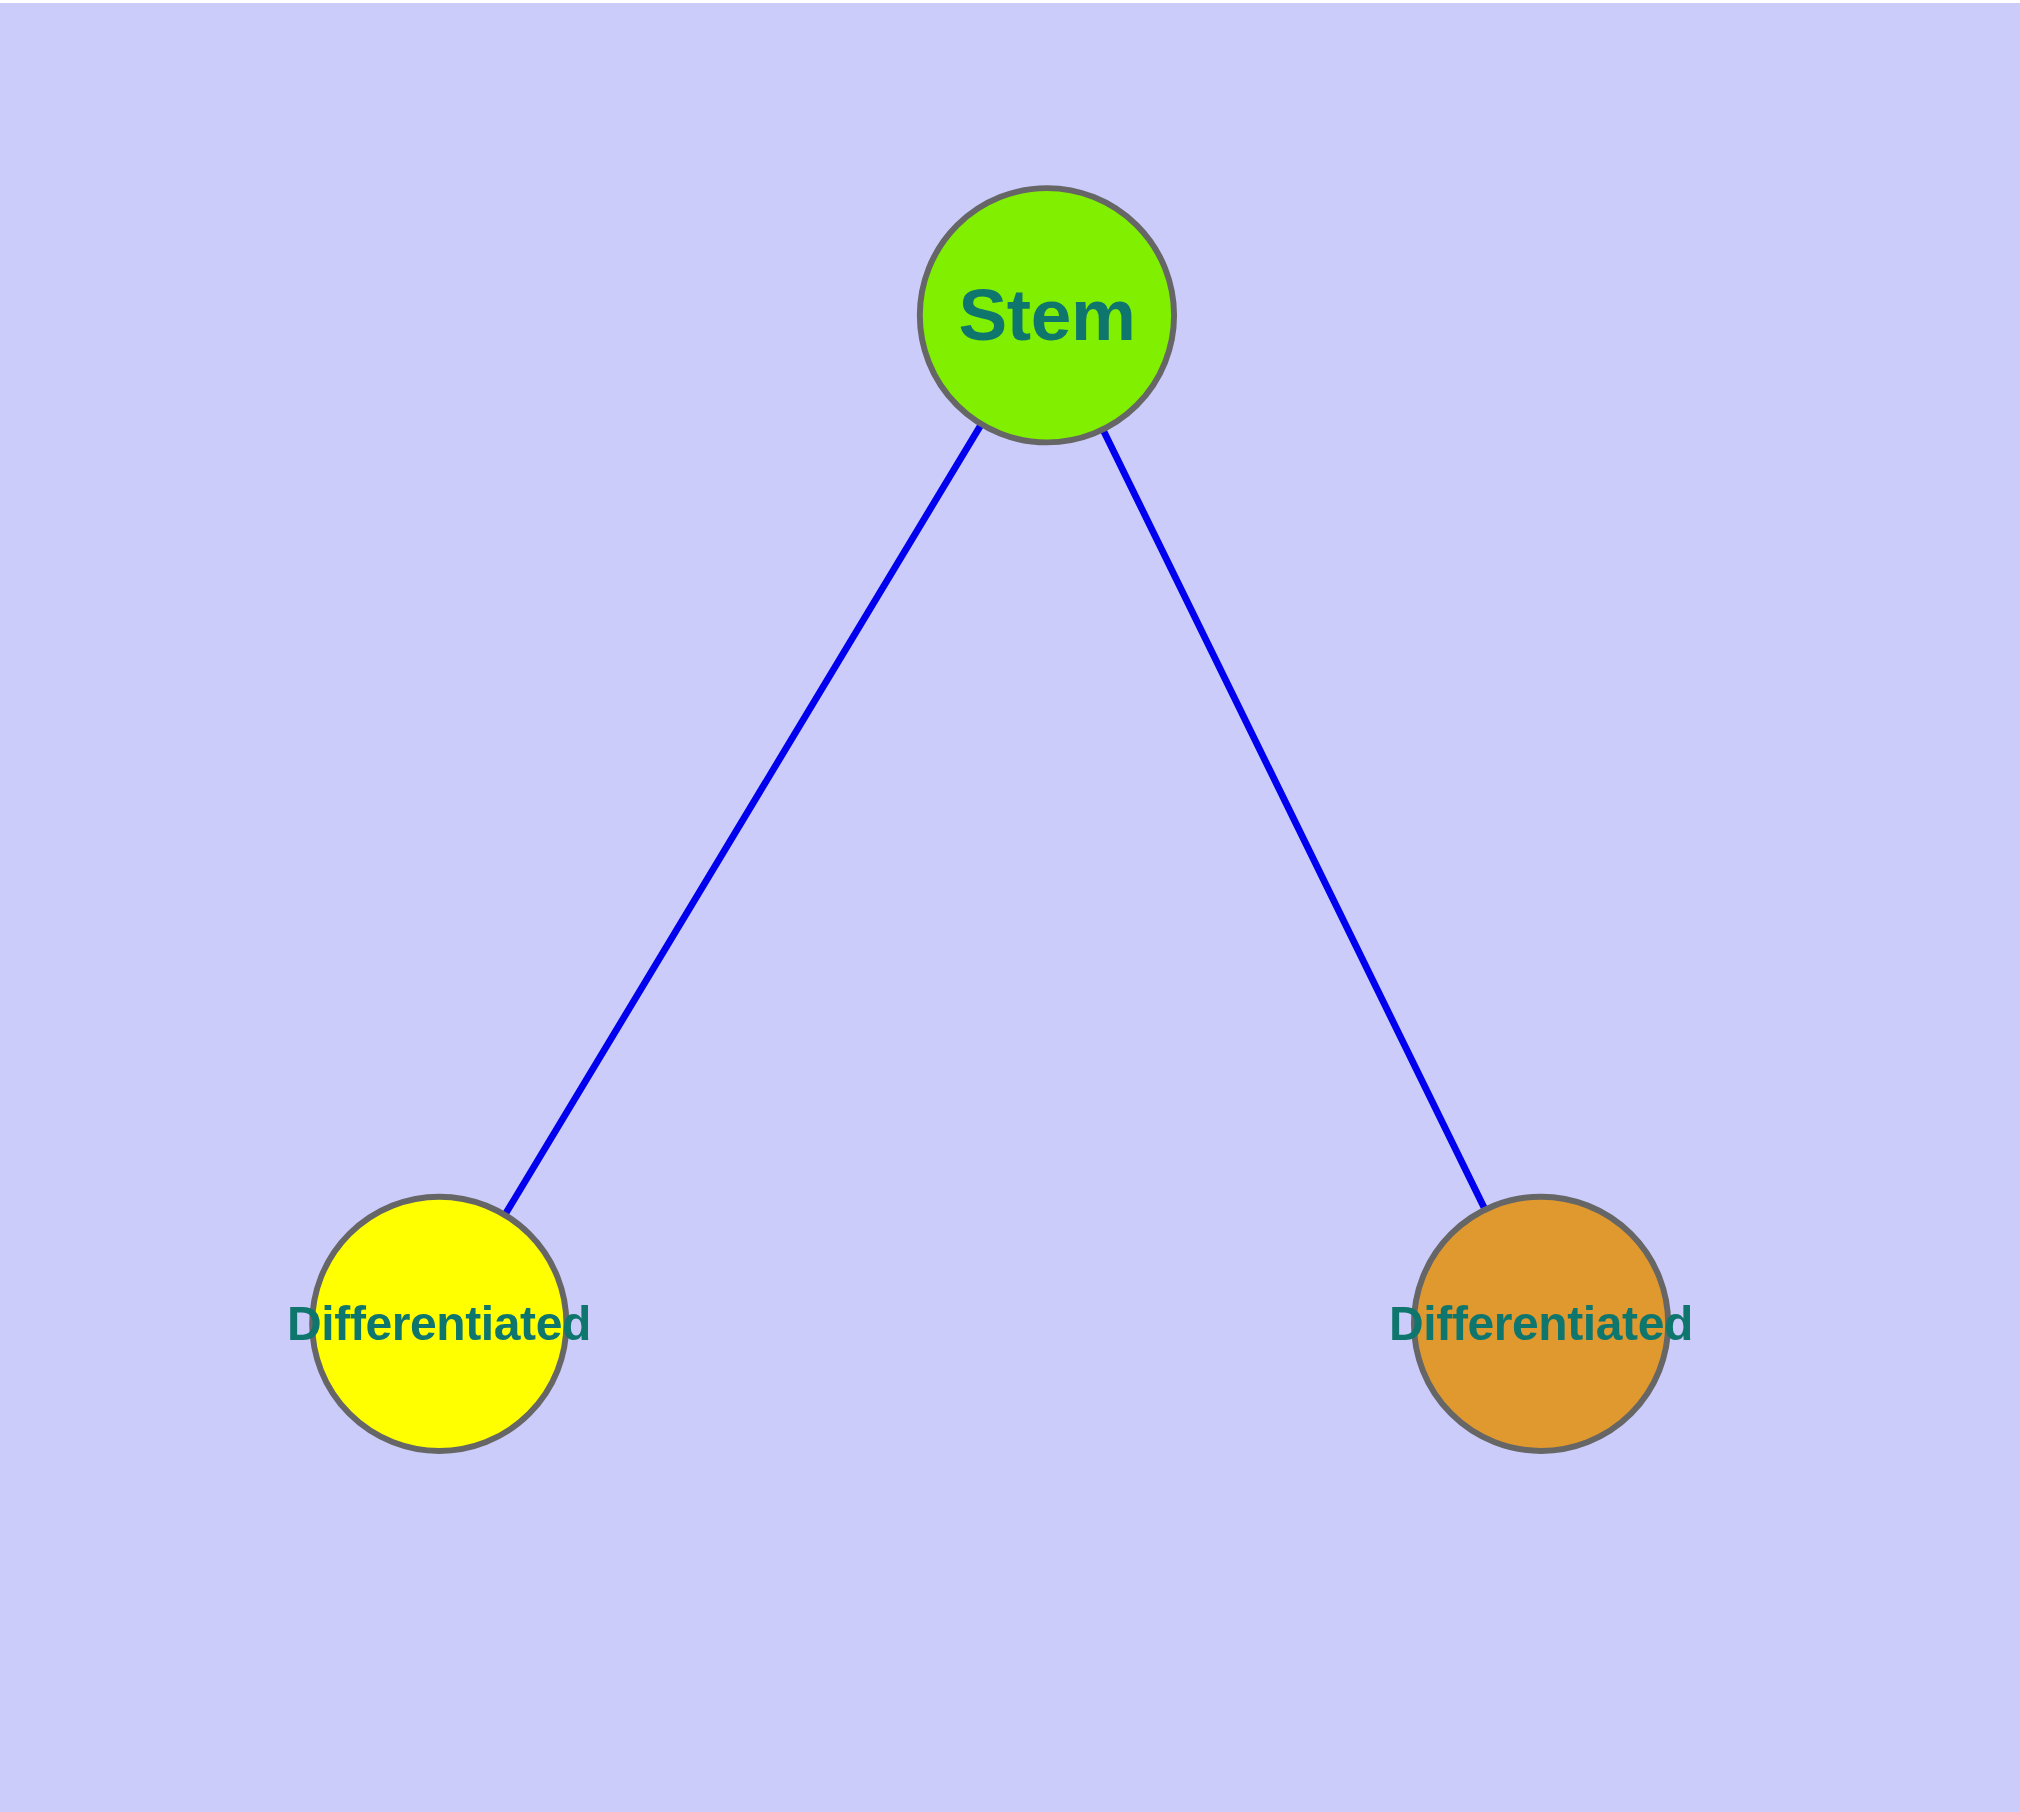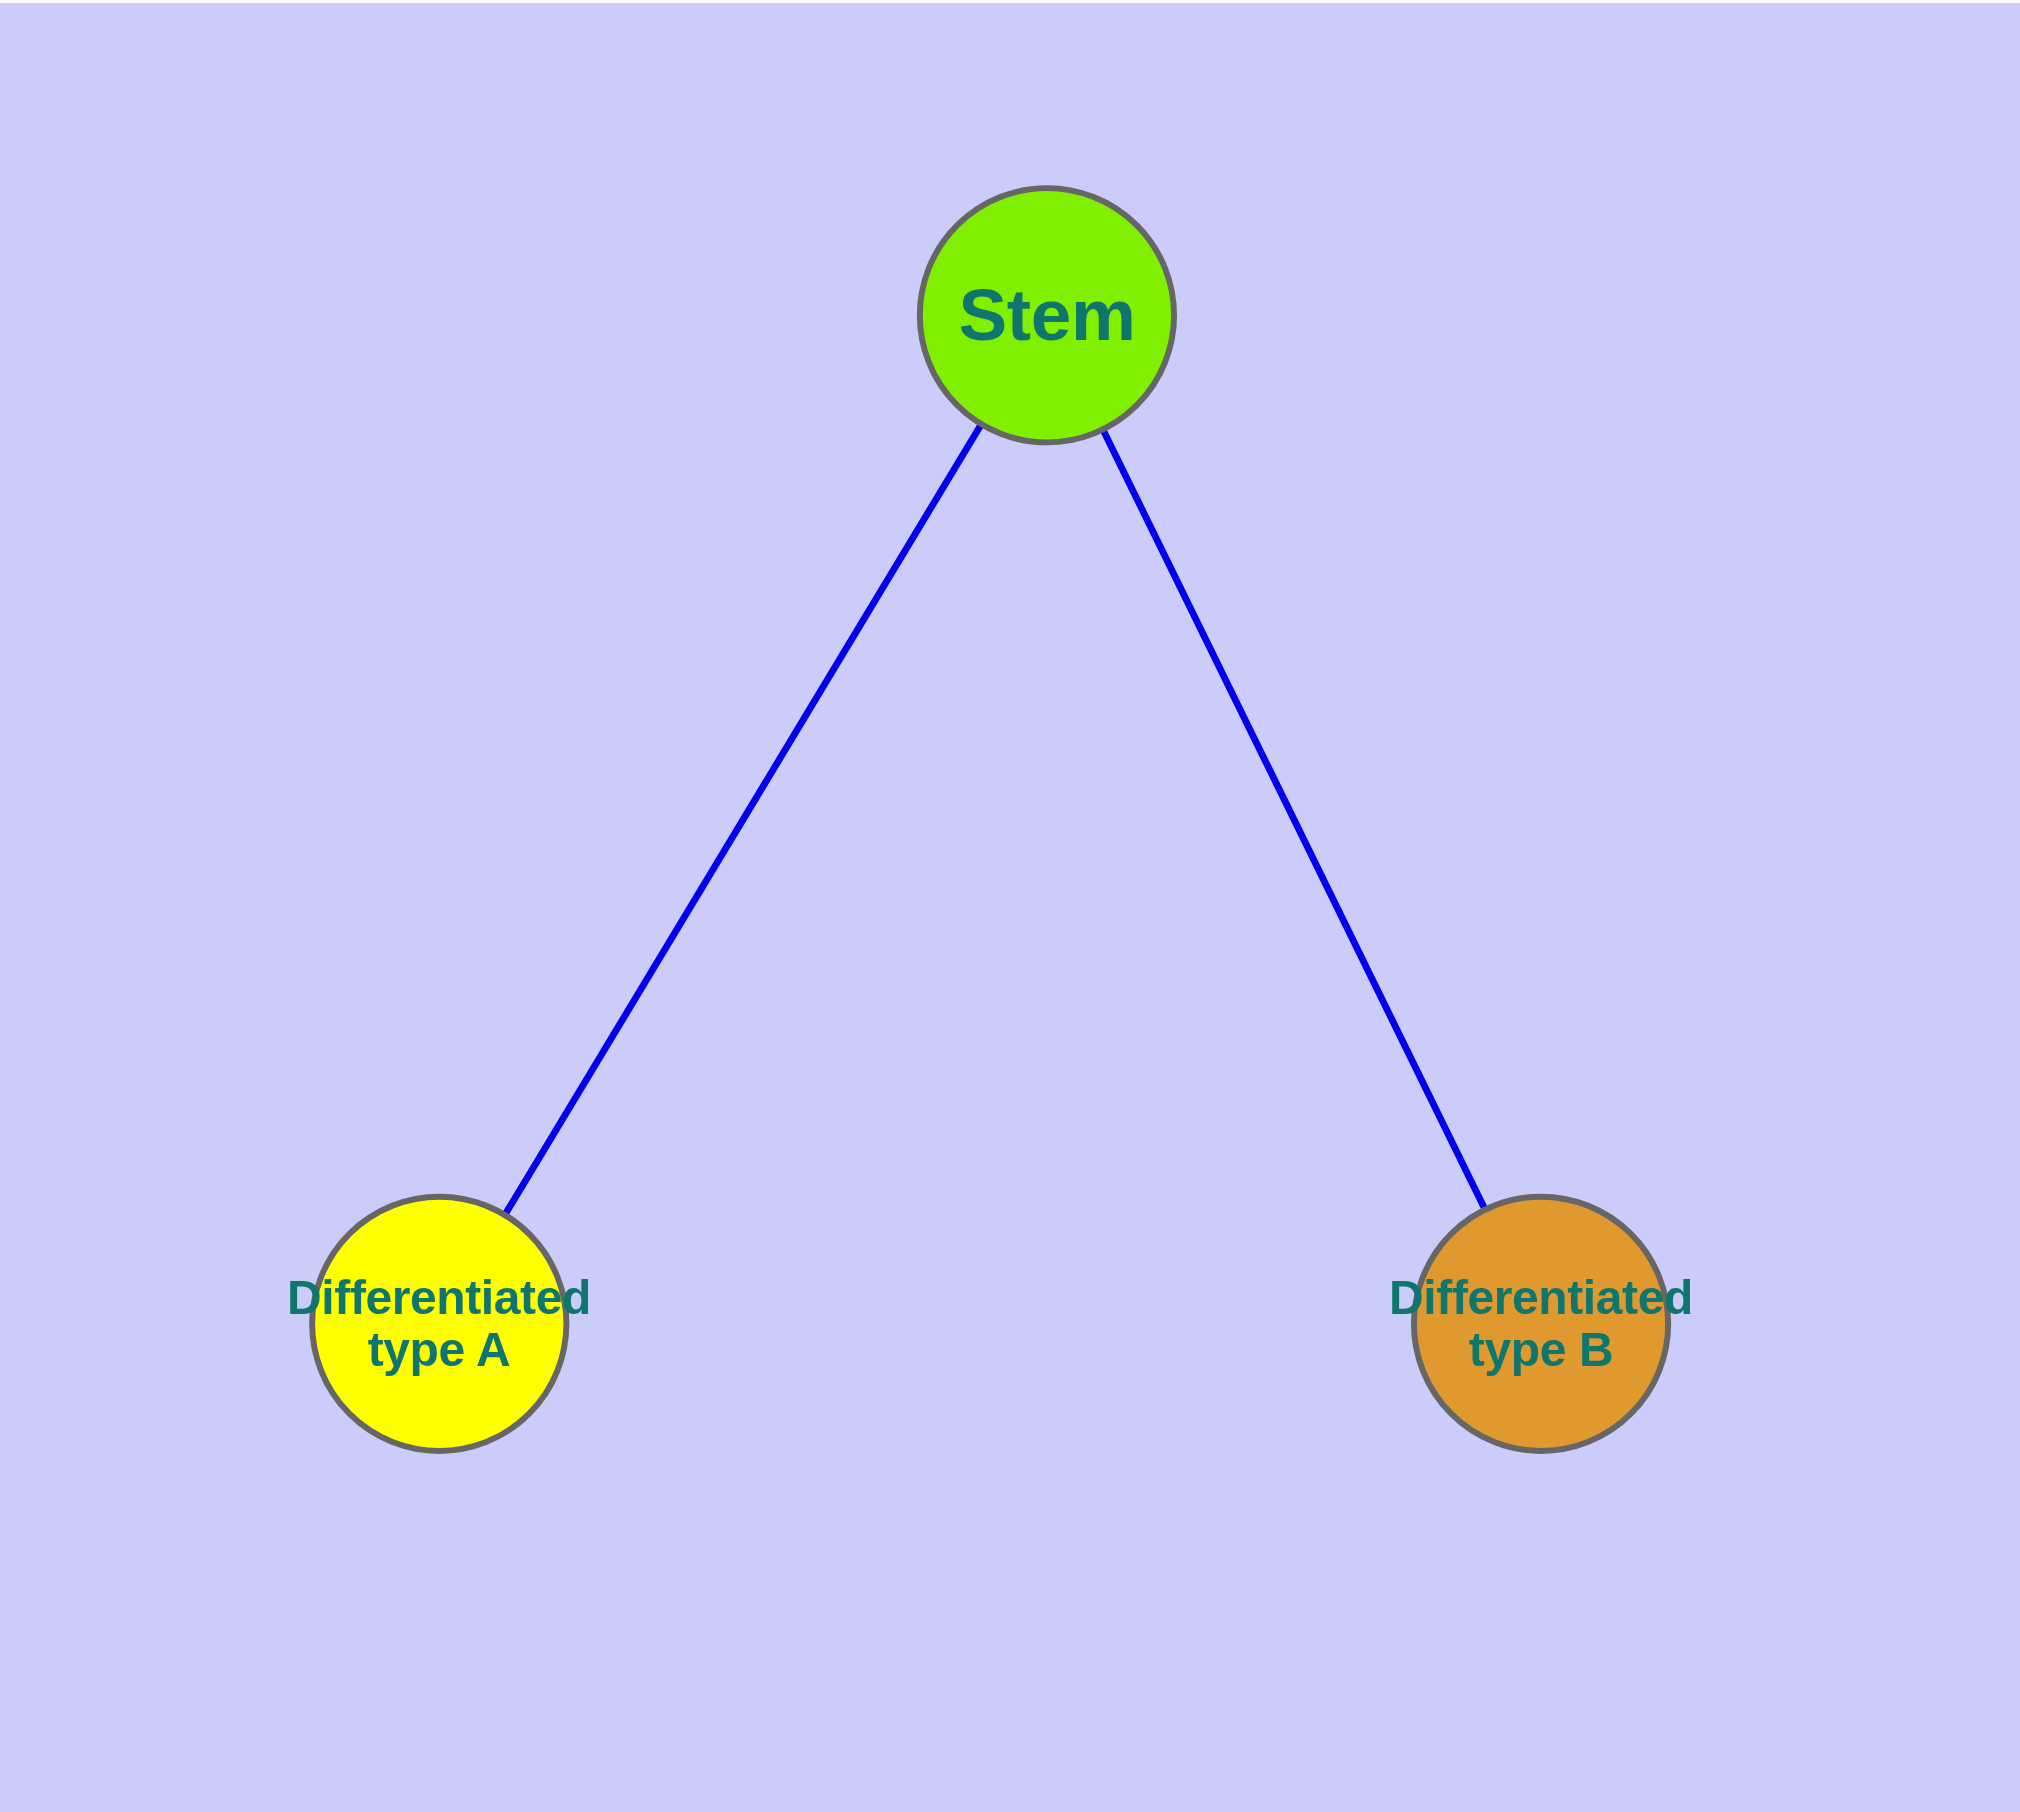--- a/index.html
+++ b/index.html
@@ -63,18 +63,18 @@
       </g>
     <g id="node-layer">
         <circle cx="1235" cy="372" r="150" fill="#80ef00" stroke="#666666" stroke-width="7"></circle>
         <circle cx="518" cy="1562" r="150" fill="#ffff00" stroke="#666666" stroke-width="7"></circle>
         <circle cx="1818" cy="1562" r="150" fill="#e0992e" stroke="#666666" stroke-width="7"></circle>
       </g>
   </svg>
 
   <div id="label-layer">
       <div class="node-label stem" style="left: 1047px; top: 315px;"><div>Stem</div></div>
-      <div class="node-label big" style="left: 439px; top: 1324px;"><div>Differentiated</div><div>type A</div></div>
-      <div class="node-label big" style="left: 1541px; top: 1324px;"><div>Differentiated</div><div>type B</div></div>
+      <div class="node-label big" style="left: 439px; top: 1324px;"><div>Differentiated</div></div>
+      <div class="node-label big" style="left: 1541px; top: 1324px;"><div>Differentiated</div></div>
     </div>
 
 </div>
 
 
 </body></html>

